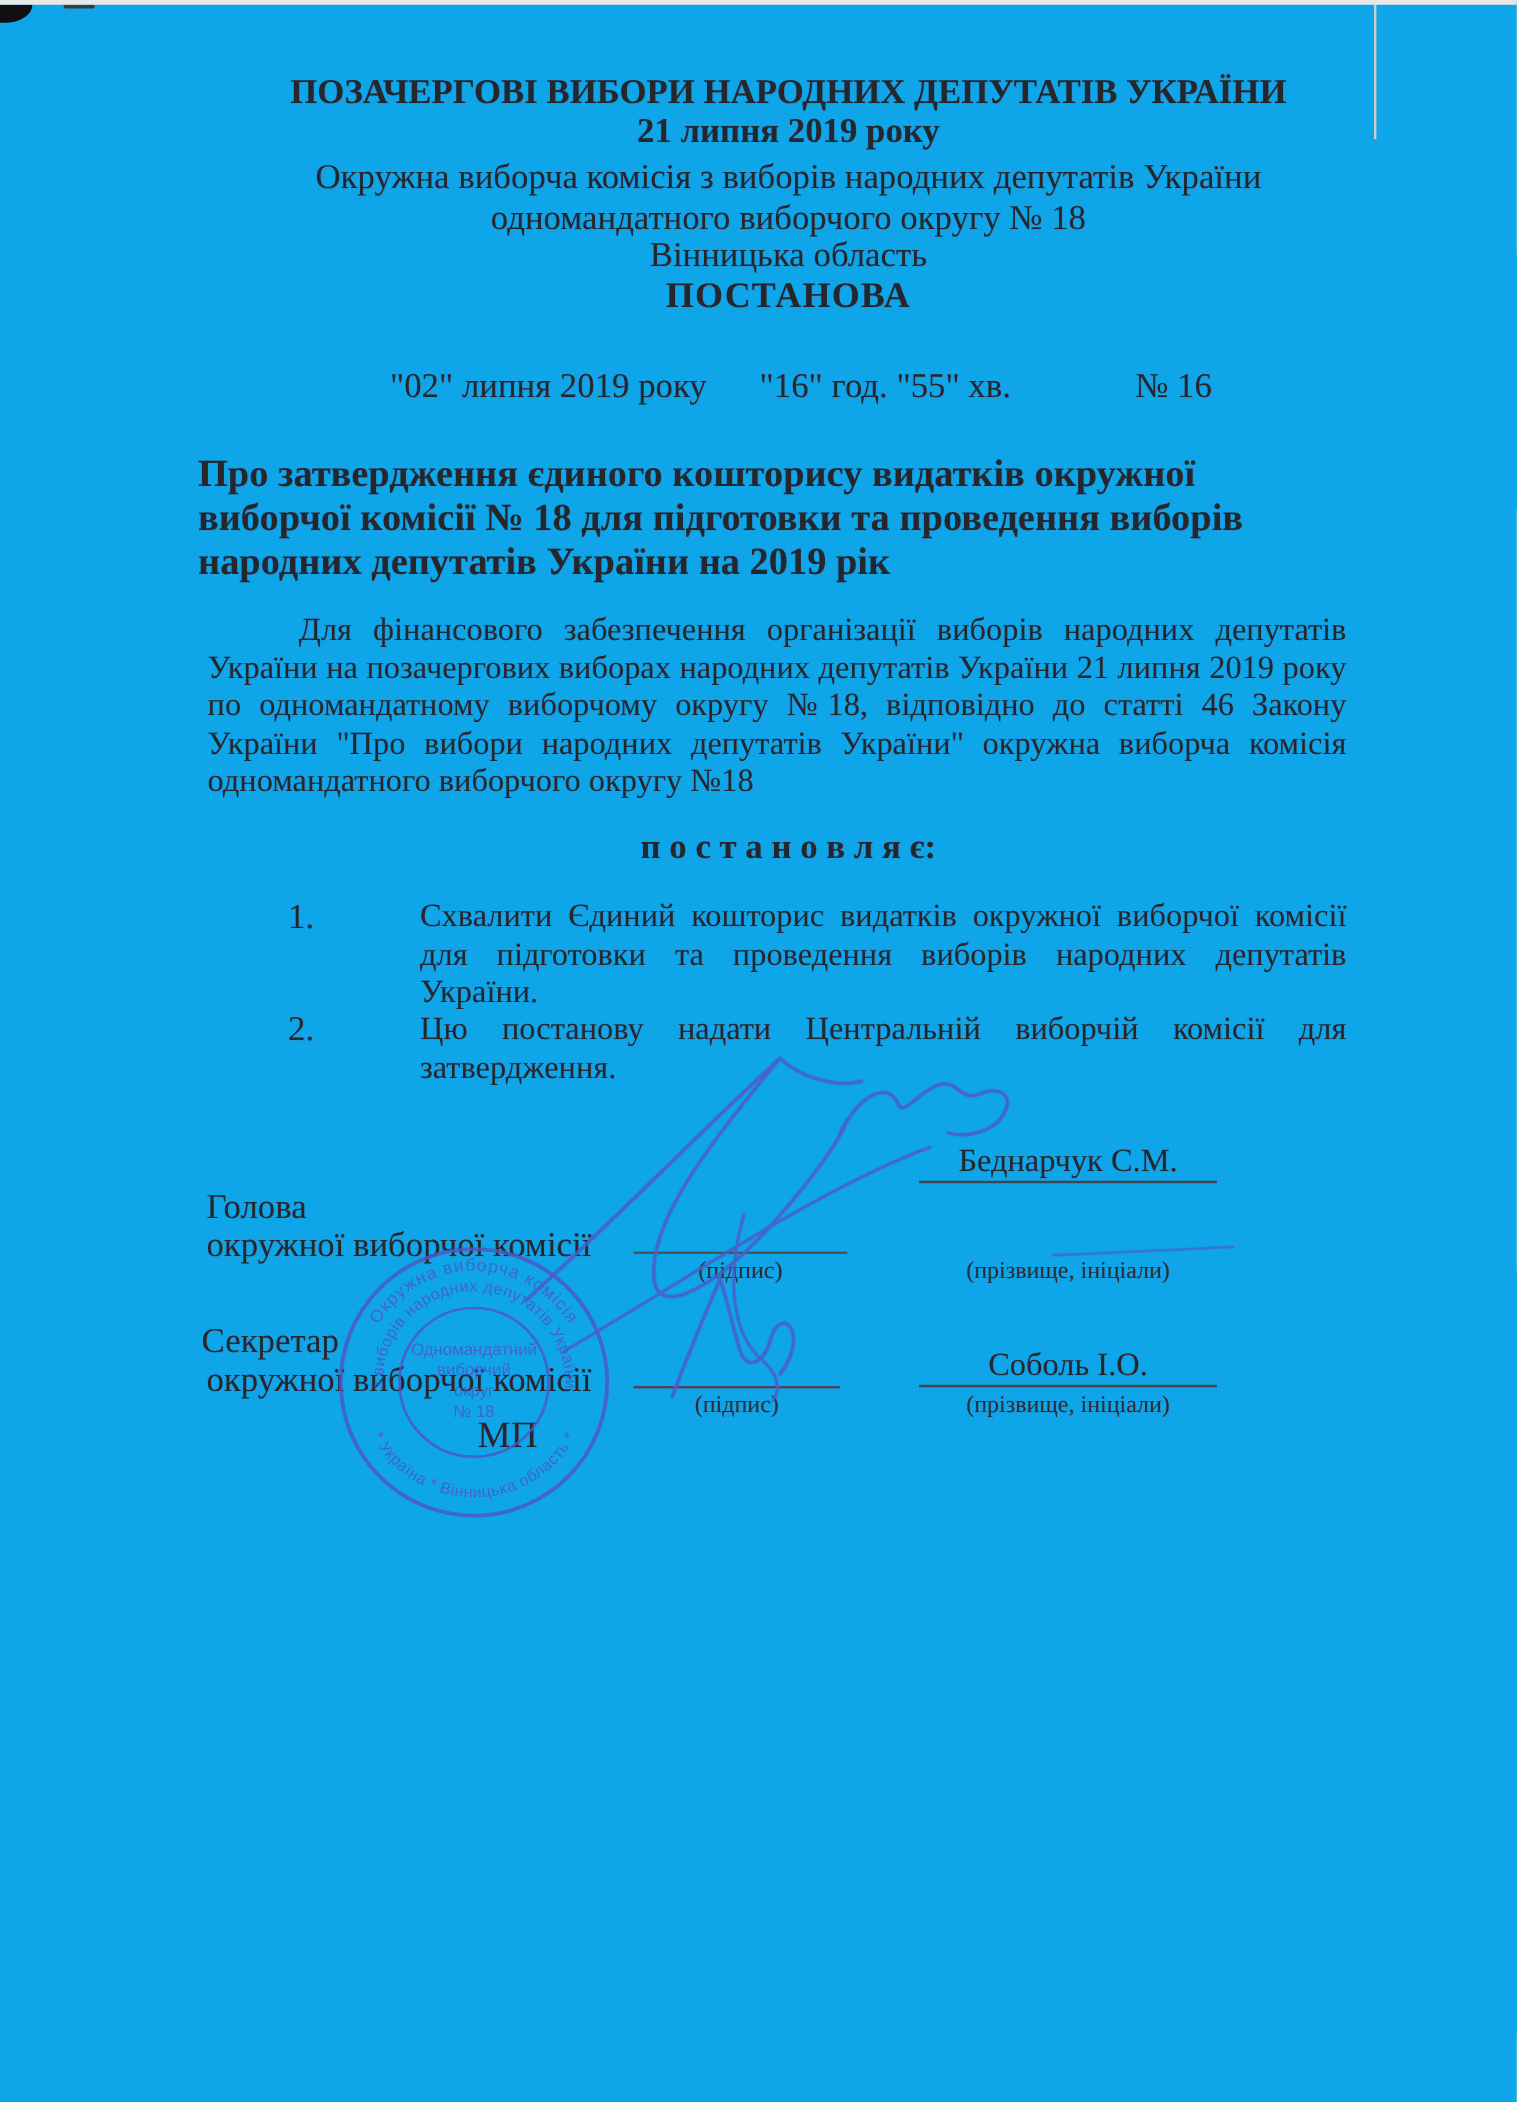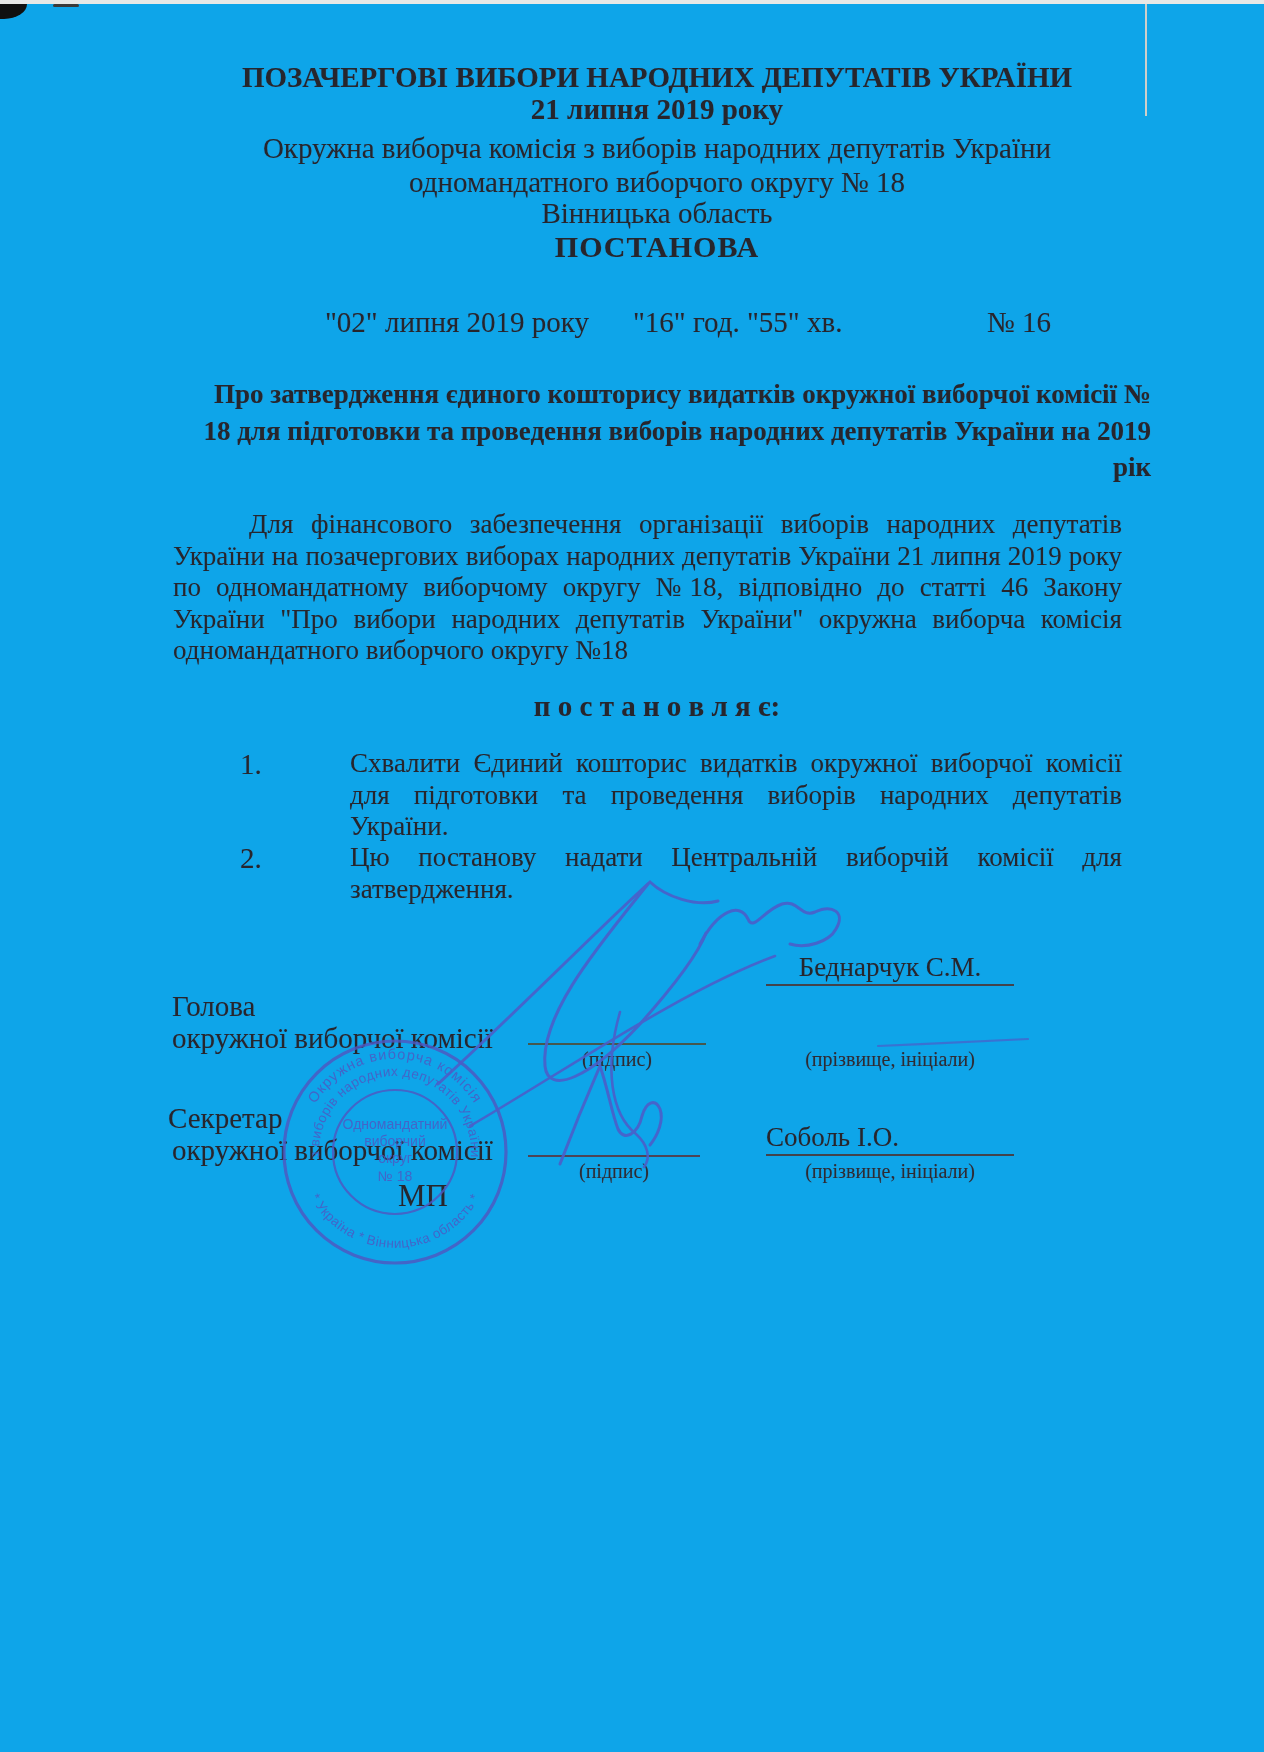--- a/index.html
+++ b/index.html
@@ -40,23 +40,23 @@
 
   <div class="t center-band bold" style="top:57px;font-size:29px;">ПОЗАЧЕРГОВІ ВИБОРИ НАРОДНИХ ДЕПУТАТІВ УКРАЇНИ</div>
   <div class="t center-band bold fs27" style="top:89px;">21 липня 2019 року</div>
   <div class="t center-band fs27" style="top:128px;">Окружна виборча комісія з виборів народних депутатів України</div>
   <div class="t center-band fs27" style="top:162px;">одномандатного виборчого округу № 18</div>
   <div class="t center-band fs27" style="top:193px;">Вінницька область</div>
   <div class="t center-band bold" style="top:226px;font-size:30px;letter-spacing:1px;">ПОСТАНОВА</div>
 
   <div class="t fs27" style="left:325px;top:302px;">"02" липня 2019 року</div>
   <div class="t fs27" style="left:633px;top:302px;">"16" год. "55" хв.</div>
-  <div class="t fs27" style="left:987px;top:302px;">№ 16</div>
+  <div class="t fs27" style="left:946px;top:302px;">№ 16</div>
 
-  <div class="block bold" style="left:191px;top:372px;width:960px;font-size:27px;line-height:36.5px;text-align:right;">Про затвердження єдиного кошторису видатків окружної виборчої комісії № 18 для підготовки та проведення виборів народних депутатів України на 2019 рік</div>
+  <div class="block bold" style="left:165px;top:372px;width:960px;font-size:32px;line-height:36.5px;text-align:left;">Про затвердження єдиного кошторису видатків окружної виборчої комісії № 18 для підготовки та проведення виборів народних депутатів України на 2019 рік</div>
 
   <div class="block justified" style="left:173px;top:505px;width:949px;text-indent:76px;">Для фінансового забезпечення організації виборів народних депутатів України на позачергових виборах народних депутатів України 21 липня 2019 року по одномандатному виборчому округу №18, відповідно до статті 46 Закону України "Про вибори народних депутатів України" окружна виборча комісія одномандатного виборчого округу №18</div>
 
   <div class="t center-band bold fs27" style="top:686px;">п о с т а н о в л я є:</div>
 
   <div class="t fs27" style="left:240px;top:744px;">1.</div>
   <div class="block justified" style="left:350px;top:744px;width:772px;">Схвалити Єдиний кошторис видатків окружної виборчої комісії для підготовки та проведення виборів народних депутатів України.</div>
   <div class="t fs27" style="left:240px;top:838px;">2.</div>
   <div class="block justified" style="left:350px;top:838px;width:772px;">Цю постанову надати Центральній виборчій комісії для затвердження.</div>
 
@@ -64,21 +64,21 @@
   <div class="t fs27" style="left:172px;top:1018px;">окружної виборчої комісії</div>
   <div style="position:absolute;left:528px;top:1039px;width:178px;height:2px;background:#46584e;"></div>
   <div class="t caption" style="left:528px;top:1044px;width:178px;text-align:center;">(підпис)</div>
   <div class="block uline" style="left:766px;top:948px;width:248px;height:32px;text-align:center;font-size:27px;">Беднарчук С.М.</div>
   <div class="t caption" style="left:766px;top:1044px;width:248px;text-align:center;">(прізвище, ініціали)</div>
 
   <div class="t fs27" style="left:168px;top:1098px;">Секретар</div>
   <div class="t fs27" style="left:172px;top:1130px;">окружної виборчої комісії</div>
   <div style="position:absolute;left:528px;top:1151px;width:172px;height:2px;background:#4e4456;"></div>
   <div class="t caption" style="left:528px;top:1156px;width:172px;text-align:center;">(підпис)</div>
-  <div class="block uline" style="left:766px;top:1118px;width:248px;height:32px;text-align:left;font-size:27px;">Соболь І.О.</div>
+  <div class="block uline" style="left:766px;top:1118px;width:248px;height:32px;text-align:center;font-size:27px;">Соболь І.О.</div>
   <div class="t caption" style="left:766px;top:1156px;width:248px;text-align:center;">(прізвище, ініціали)</div>
 
   <div class="t" style="left:398px;top:1174px;font-size:31px;">МП</div>
 
   <svg style="position:absolute;left:275px;top:1028px;opacity:.82;" width="240" height="240" viewBox="0 0 240 240">
     <g fill="none" stroke="#4f57c1">
       <circle cx="120" cy="120" r="111" stroke-width="3.2"></circle>
       <circle cx="120" cy="120" r="62" stroke-width="2.2"></circle>
     </g>
     <defs>

